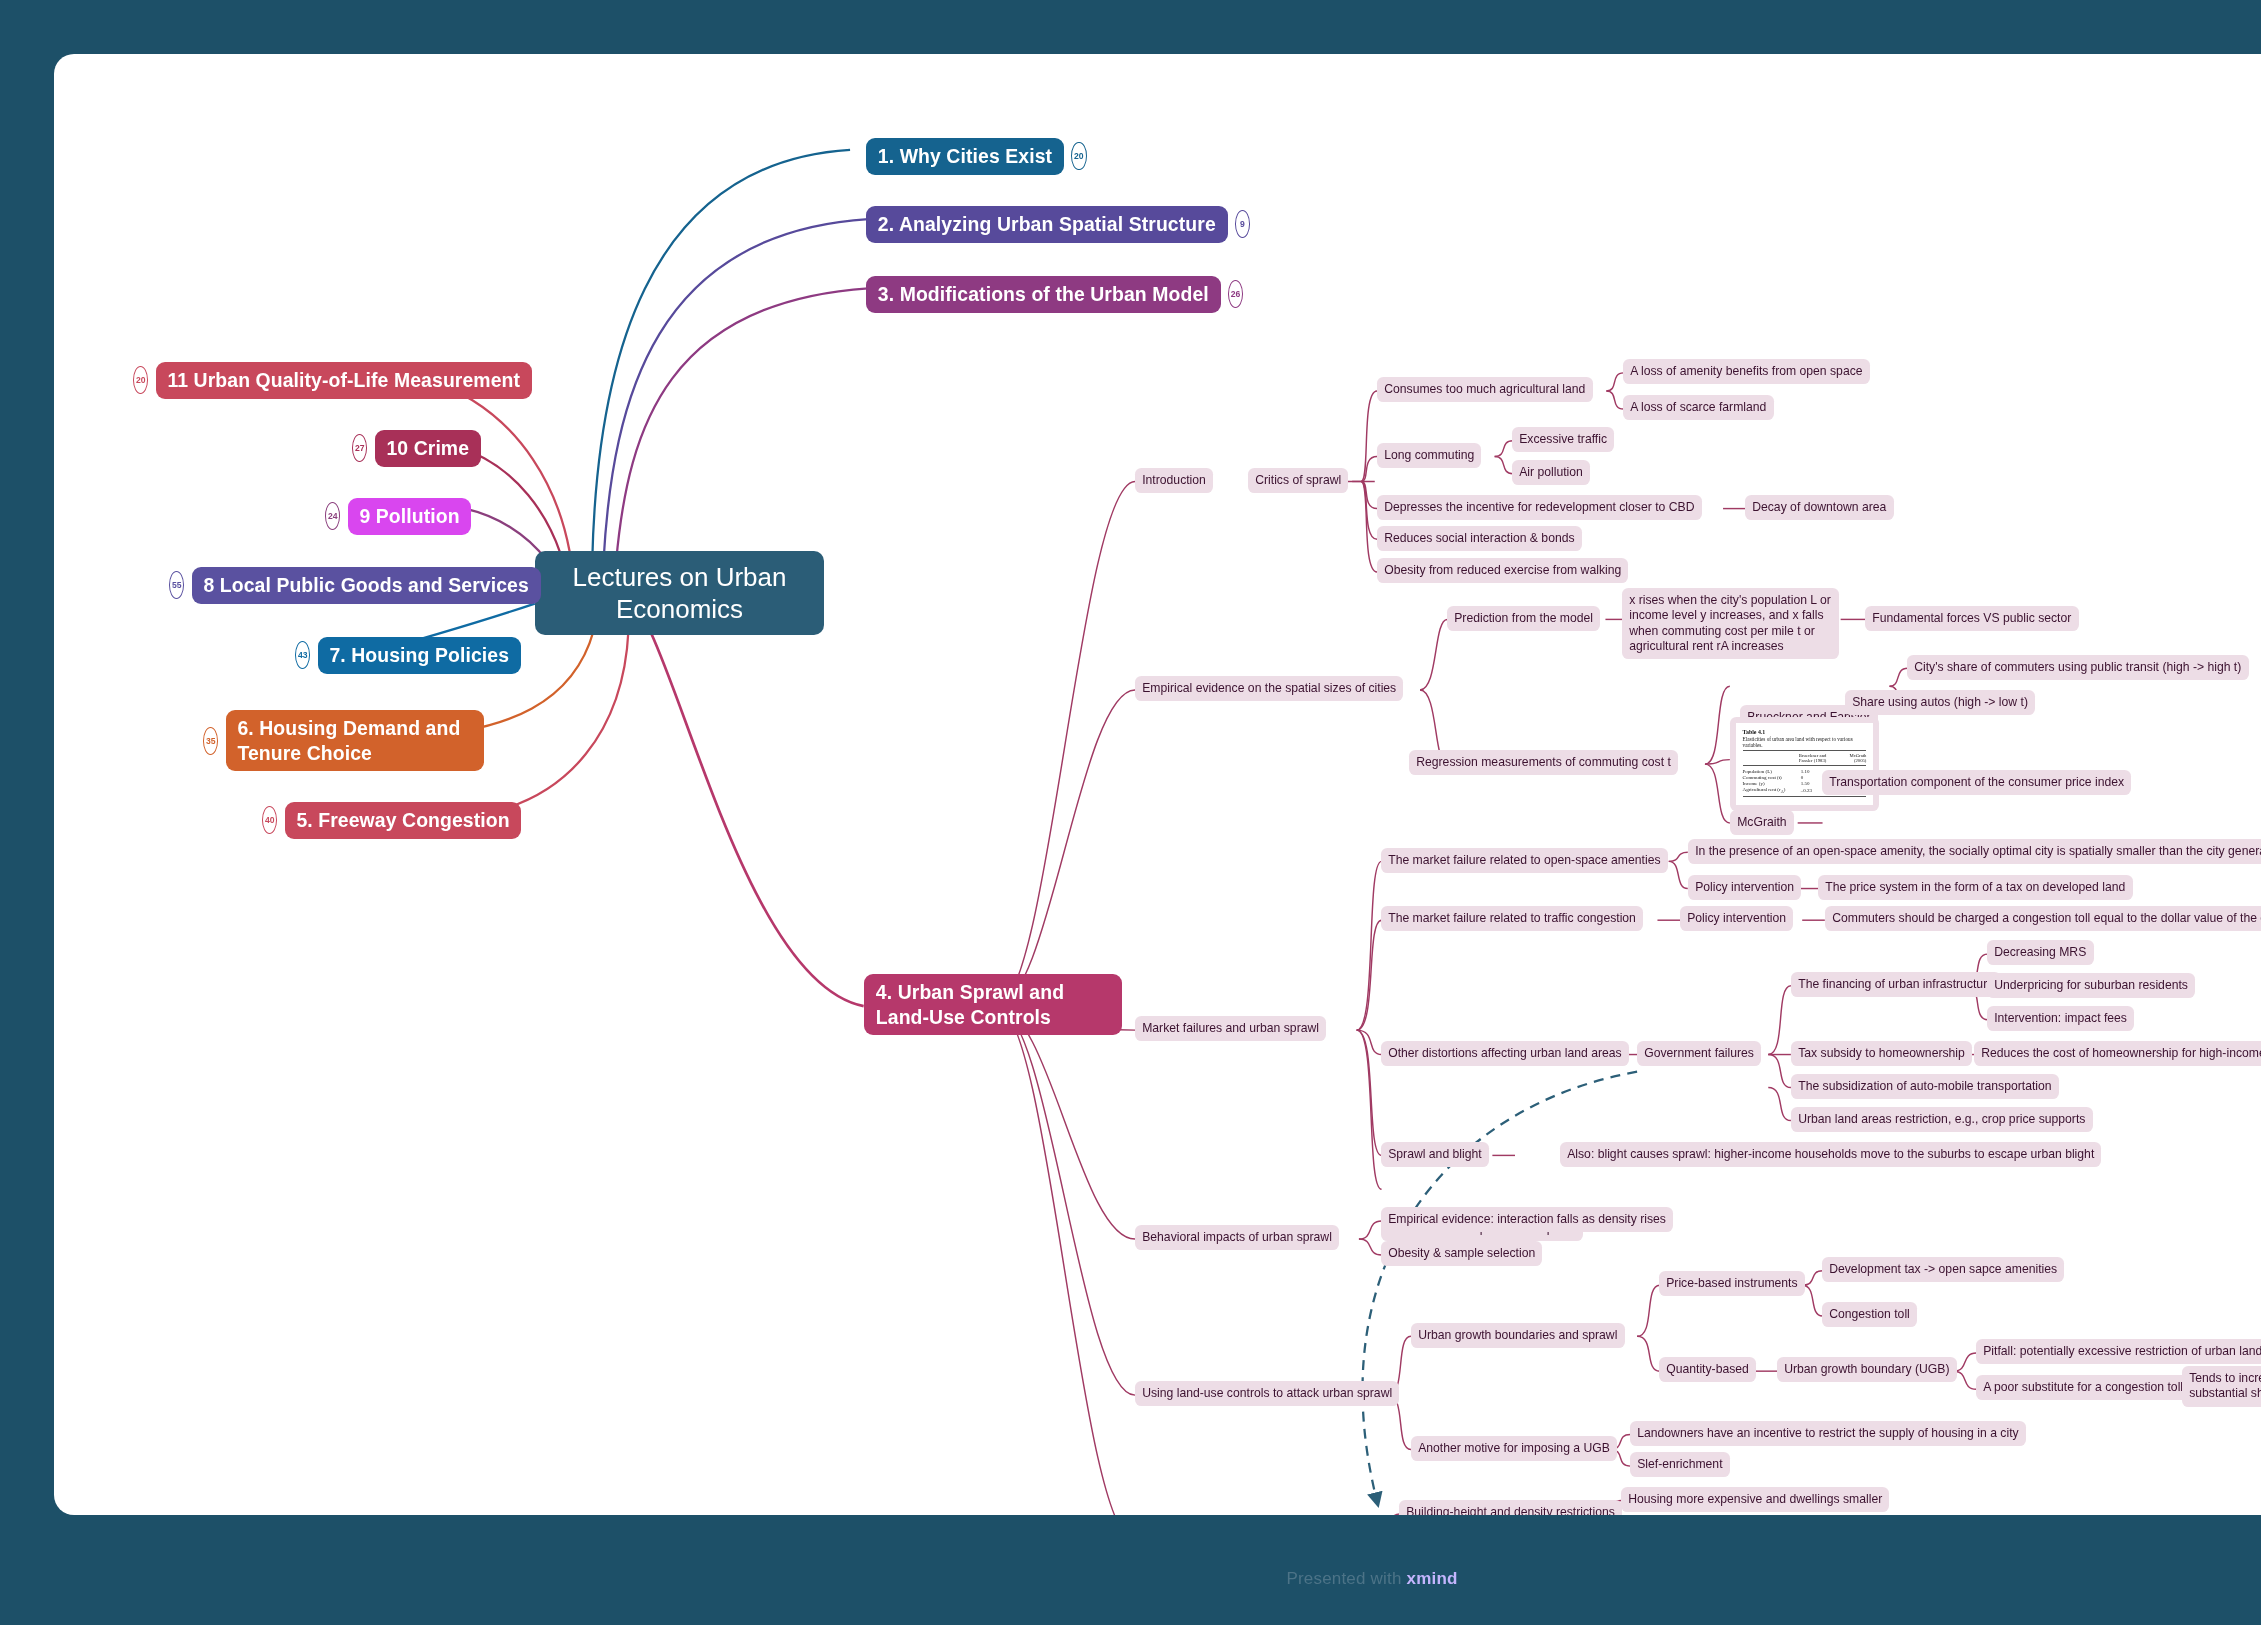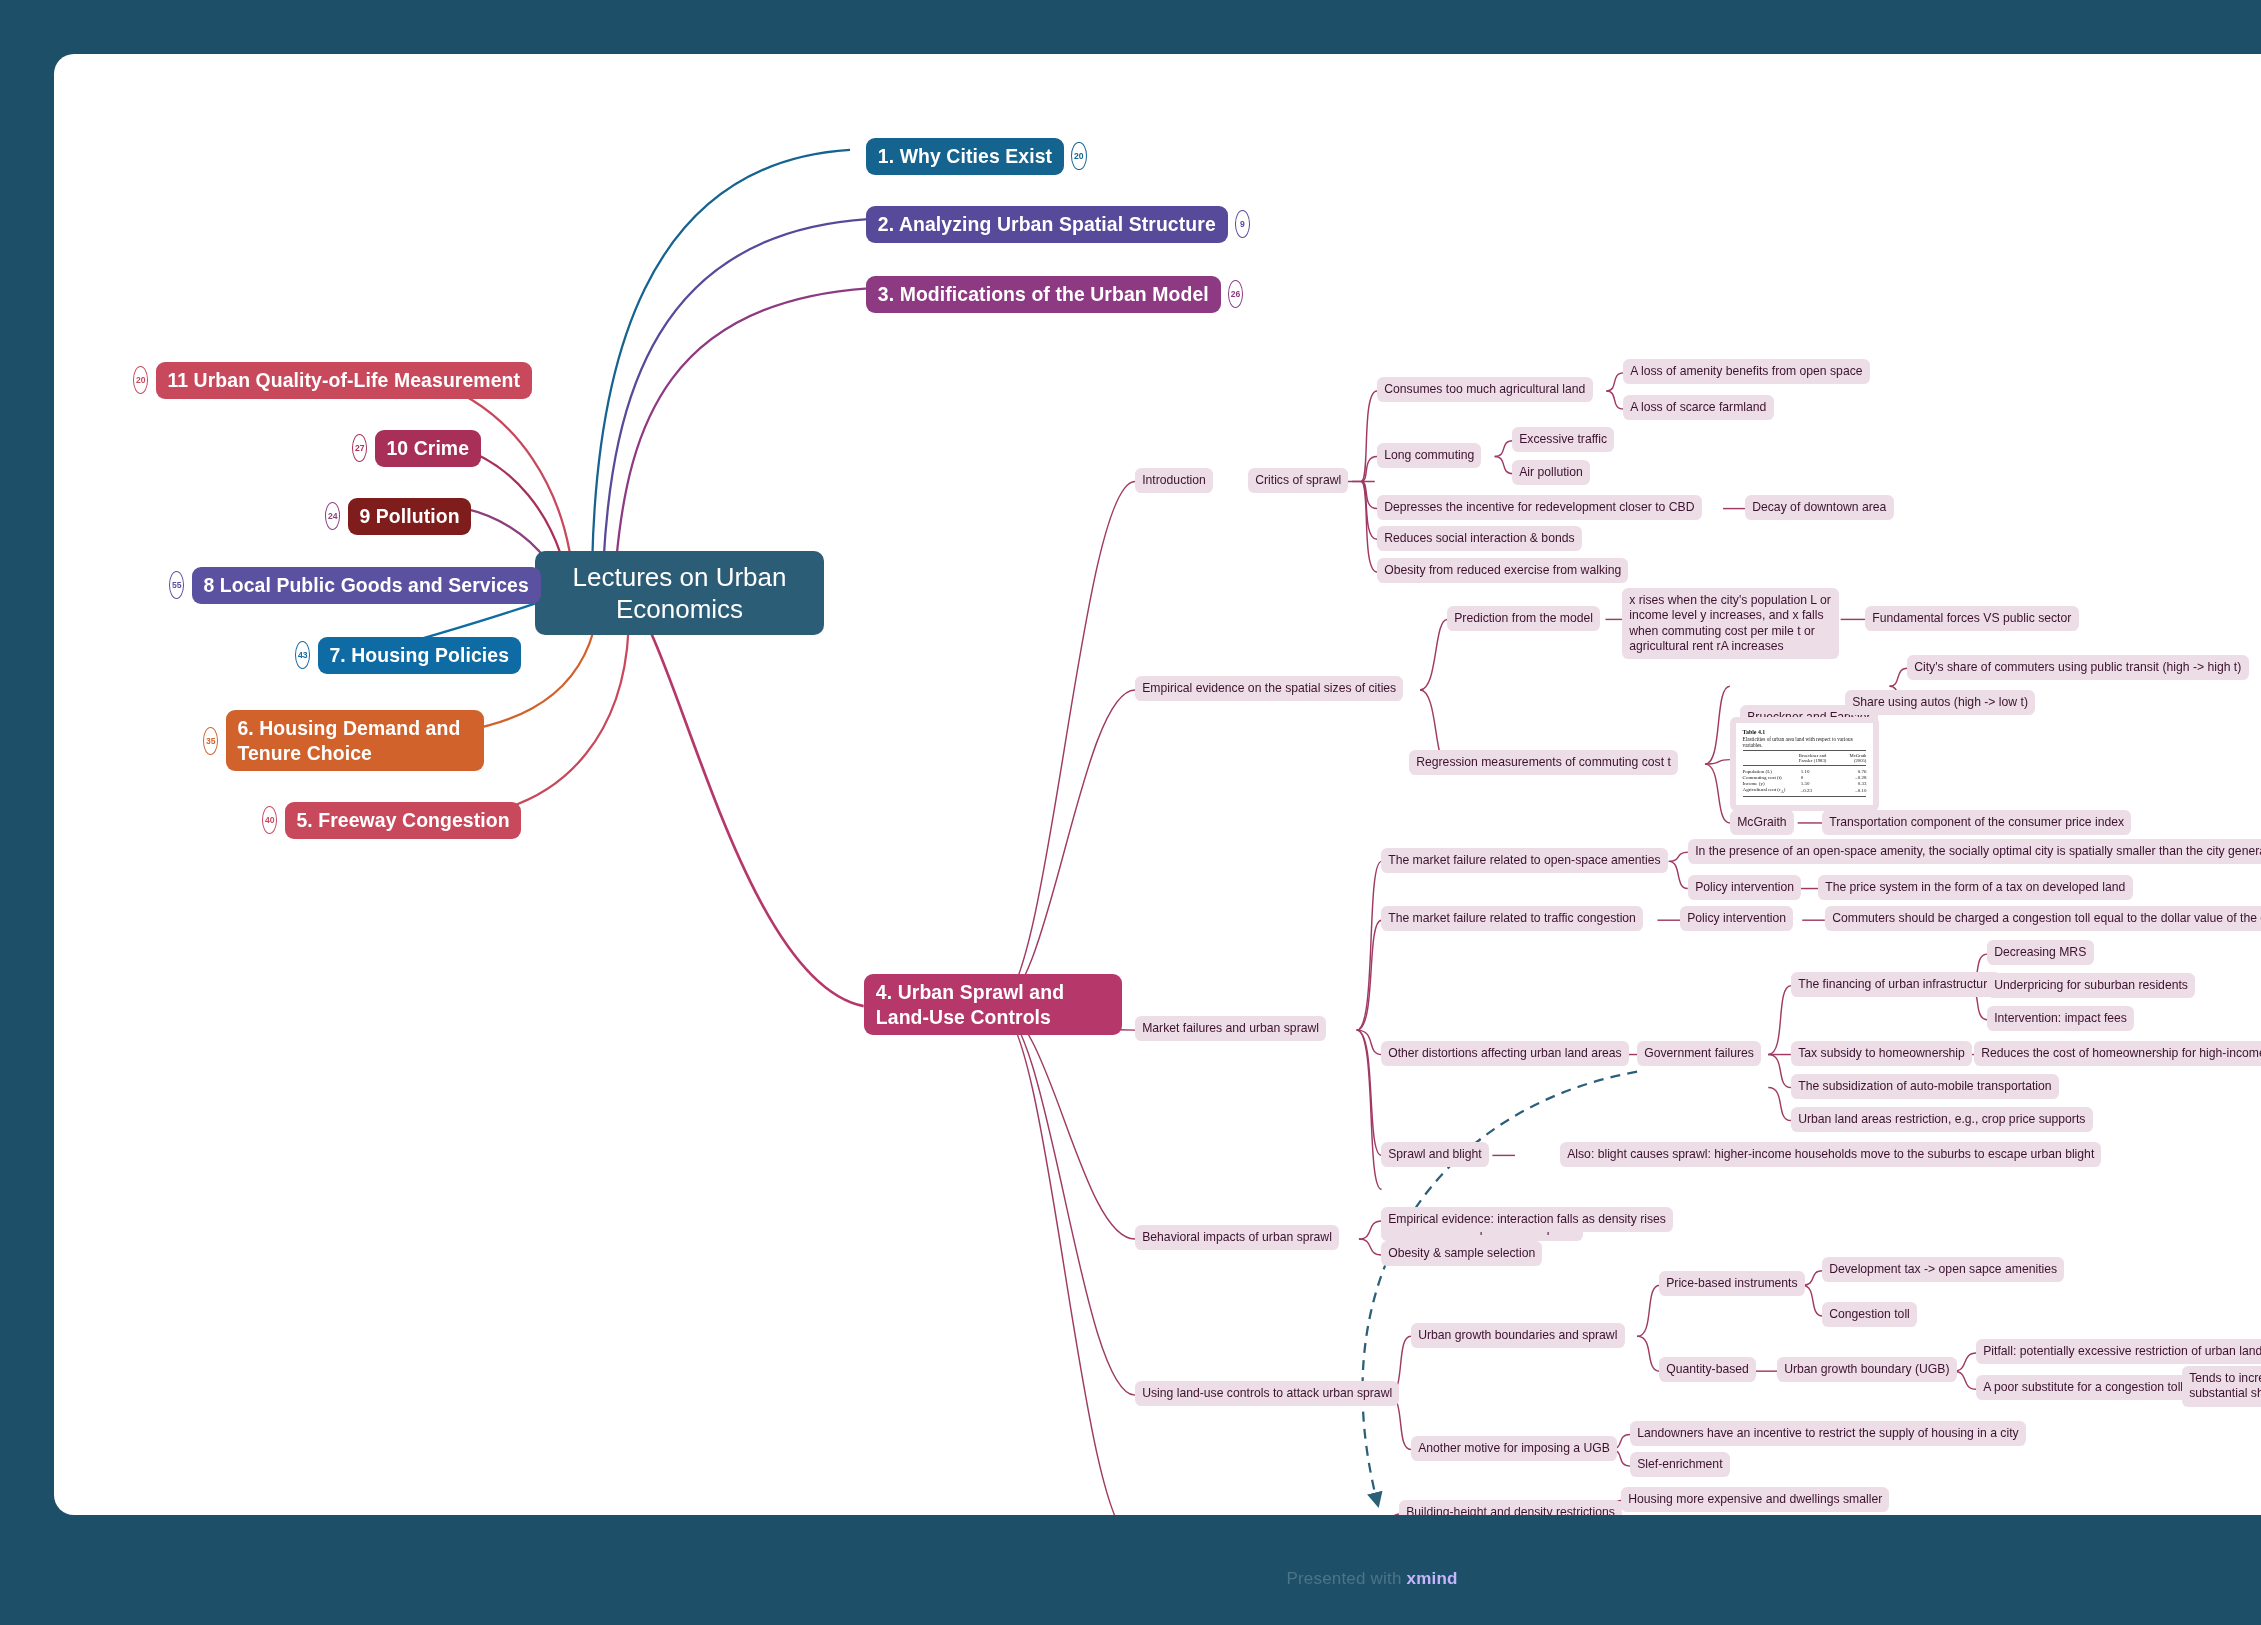--- a/index.html
+++ b/index.html
@@ -271,21 +271,21 @@
     <div class="nbox main" style="background:#0f6ba3;">7. Housing Policies</div>
   </div>
 
   <div class="node" style="left:115px; top:513px;">
     <div class="badge left" style="border-color:#5a51a0;color:#5a51a0;">55</div>
     <div class="nbox main" style="background:#5a51a0;">8 Local Public Goods and Services</div>
   </div>
 
   <div class="node" style="left:271px; top:444px;">
     <div class="badge left" style="border-color:#8b3f7d;color:#8b3f7d;">24</div>
-    <div class="nbox main" style="background:#7f1d1d;">9 Pollution</div>
+    <div class="nbox main" style="background:#d946ef;">9 Pollution</div>
   </div>
 
   <div class="node" style="left:298px; top:376px;">
     <div class="badge left" style="border-color:#a83058;color:#a83058;">27</div>
     <div class="nbox main" style="background:#a83058;">10 Crime</div>
   </div>
 
   <div class="node" style="left:79px; top:308px;">
     <div class="badge left" style="border-color:#c8485c;color:#c8485c;">20</div>
     <div class="nbox main" style="background:#c8485c;">11 Urban Quality-of-Life Measurement</div>
@@ -399,21 +399,21 @@
         </tbody>
           </table>
         <div class="tbl-rule"></div>
       </div>
     </div>
   </div>
 
   <div class="node" style="left:1676px; top:756px;">
     <div class="nbox sub">McGraith</div>
   </div>
-  <div class="node" style="left:1768px; top:756px;justify-content:flex-end;">
+  <div class="node" style="left:1768px; top:716px;justify-content:flex-end;">
     <div class="nbox sub">Transportation component of the consumer price index</div>
   </div>
 
   <div class="node" style="left:1081px; top:962px;">
     <div class="nbox sub">Market failures and urban sprawl</div>
   </div>
 
   <div class="node" style="left:1327px; top:794px;">
     <div class="nbox sub">The market failure related to open-space amenties</div>
   </div>

